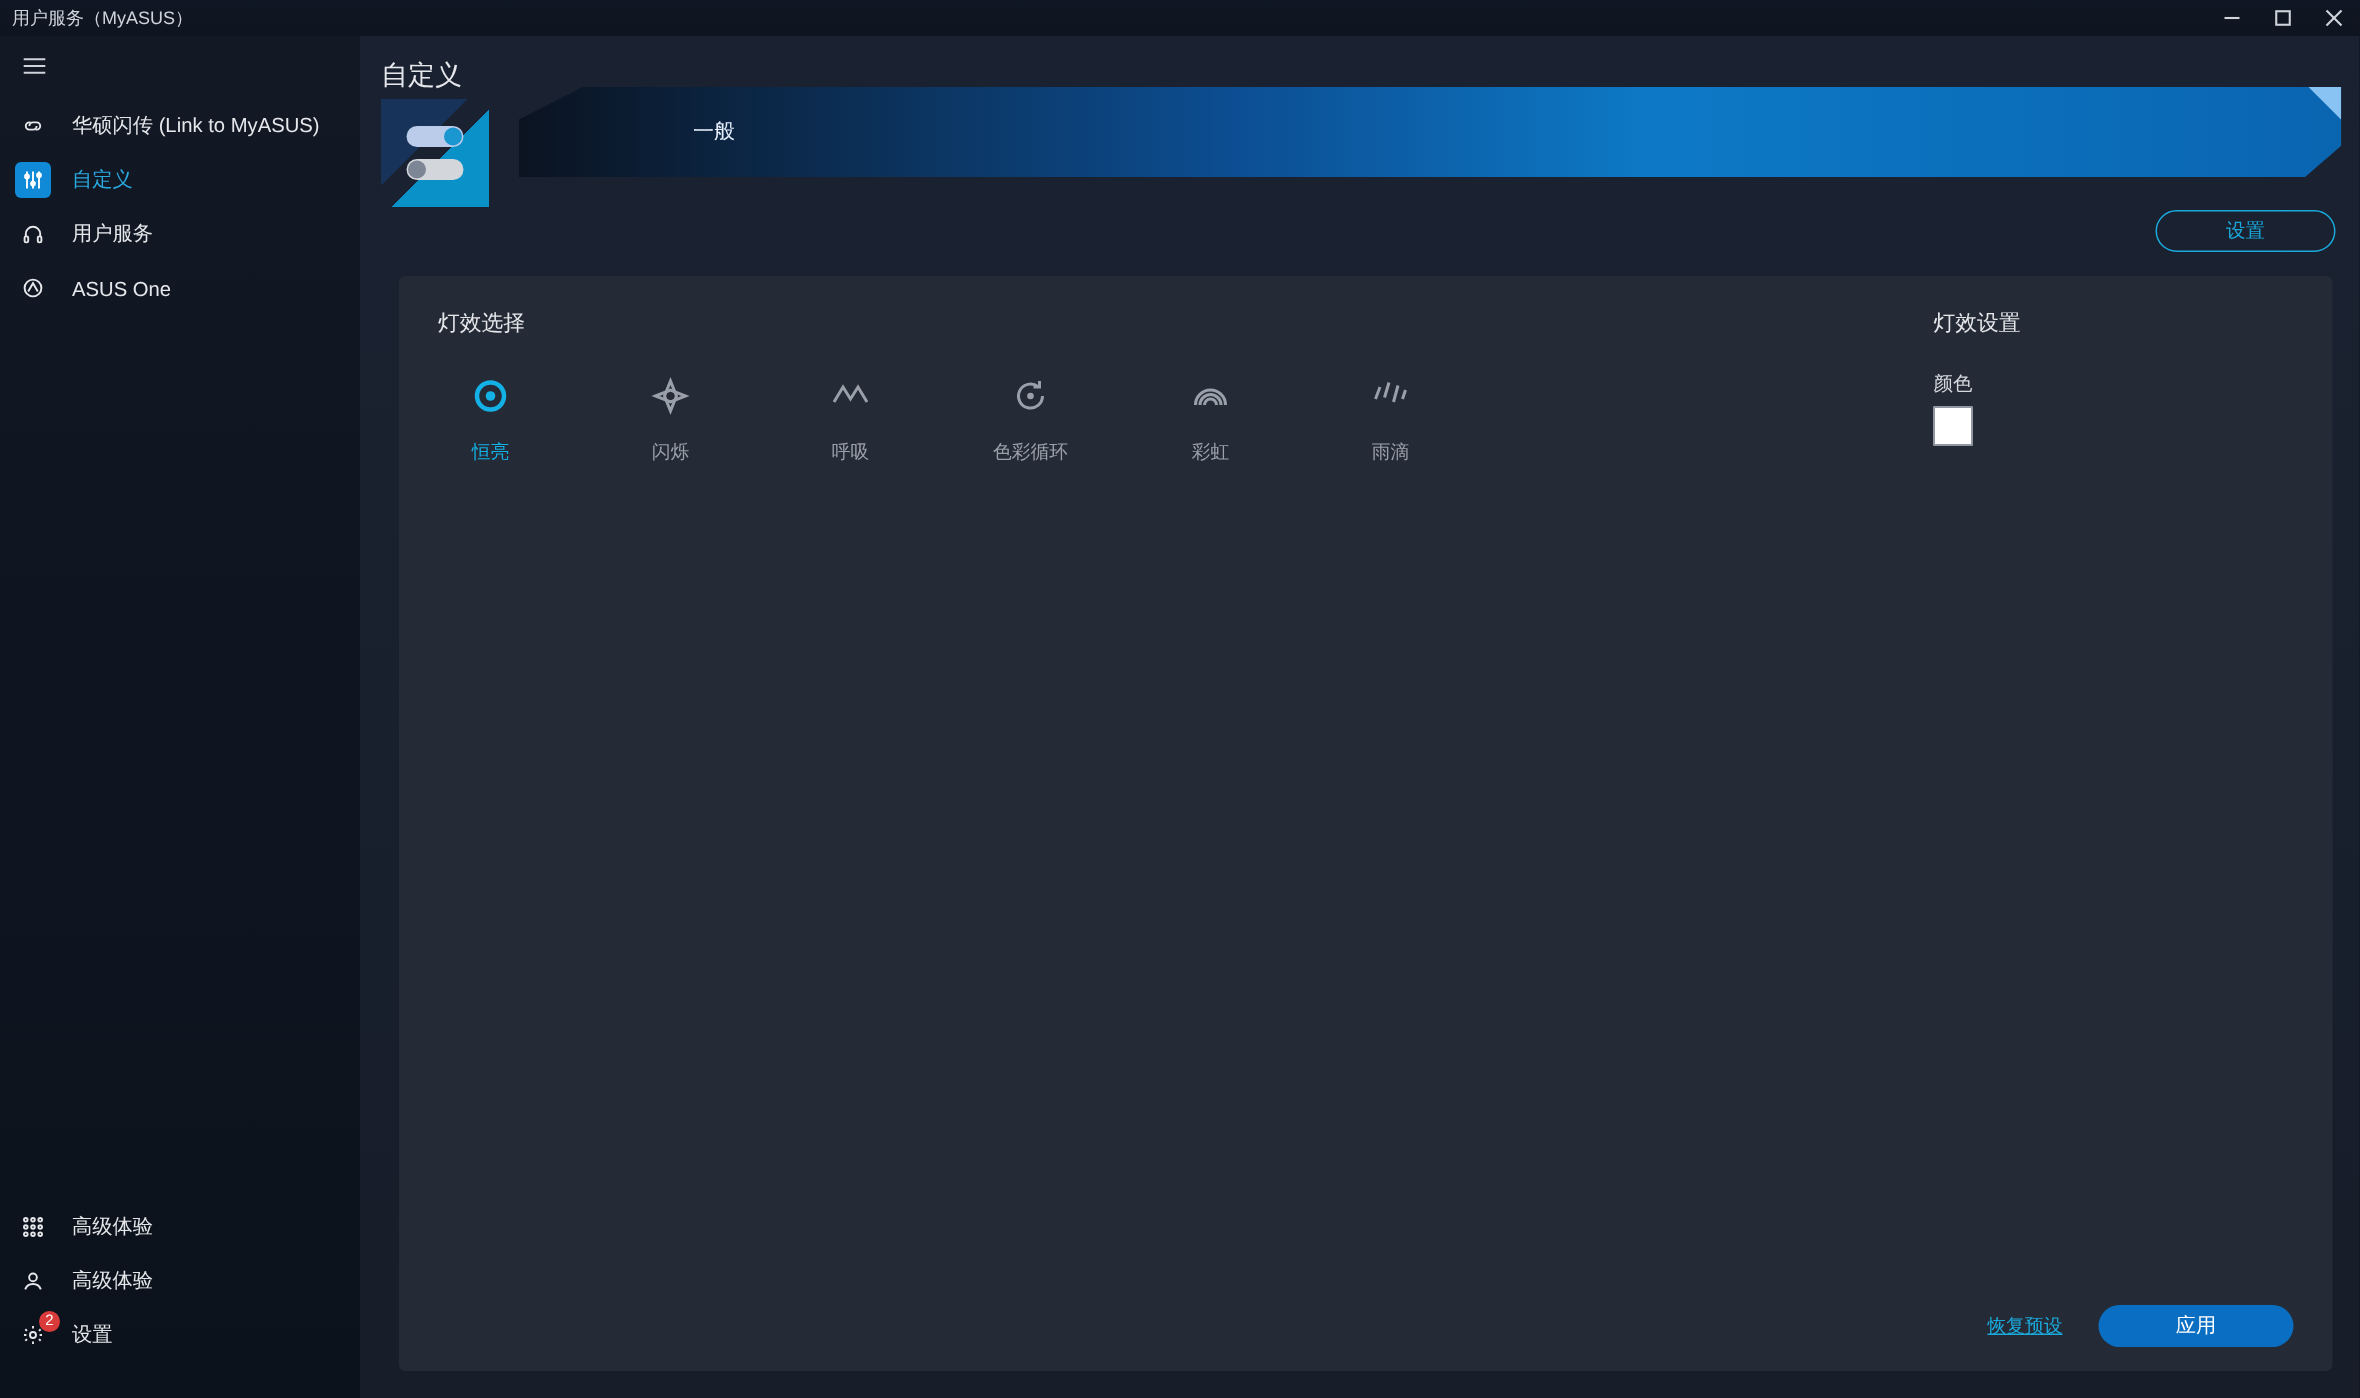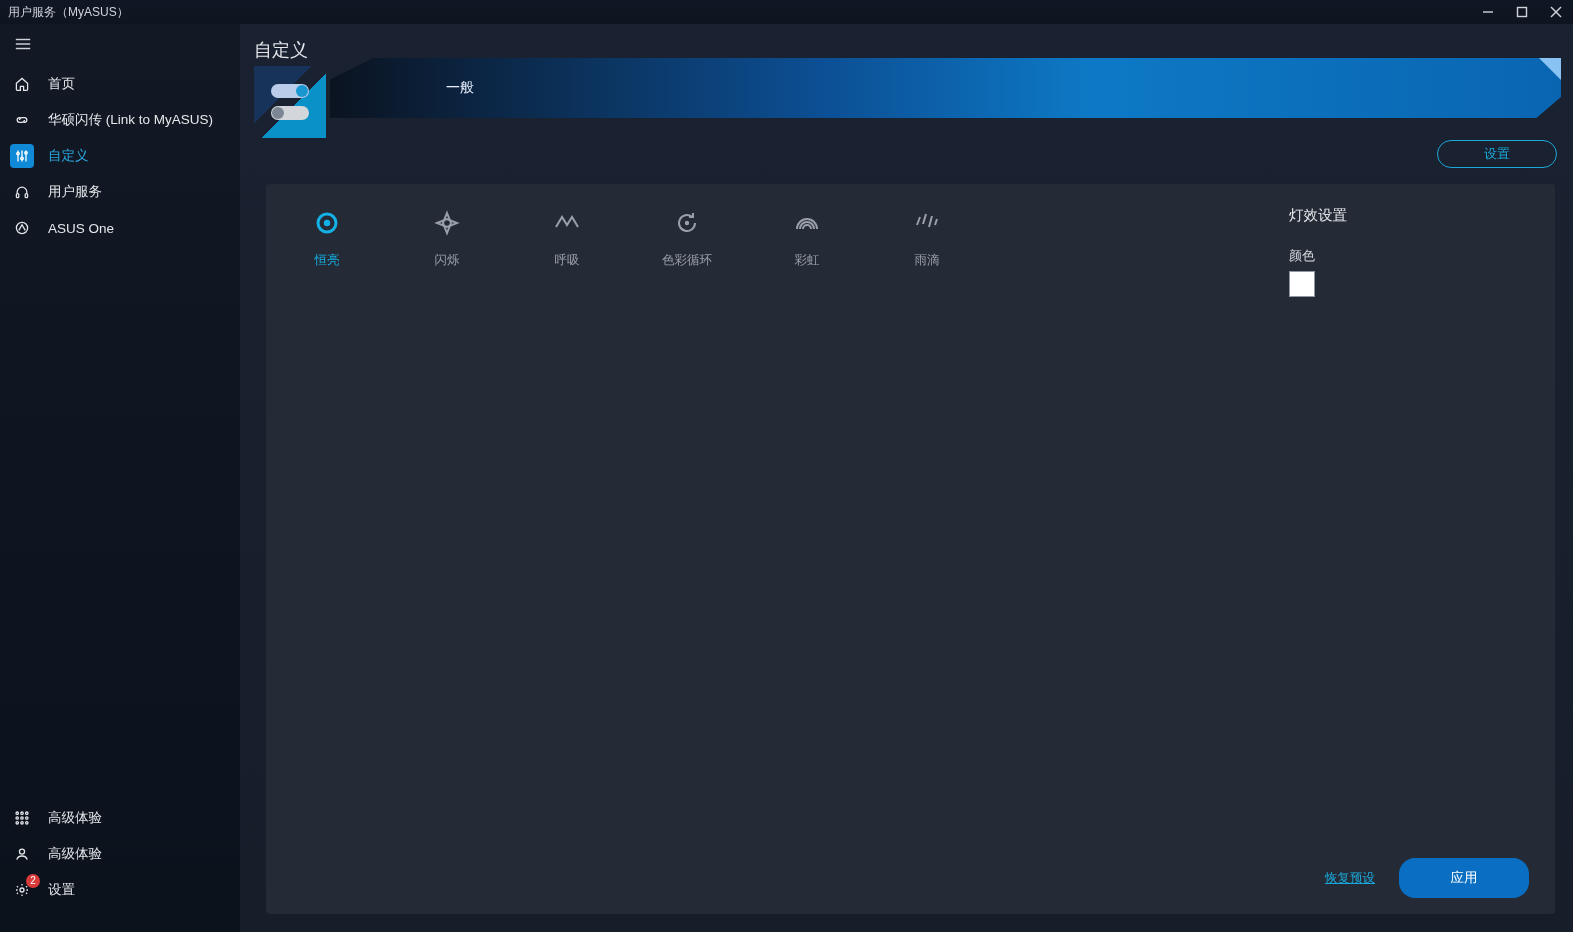--- a/index.html
+++ b/index.html
@@ -34,21 +34,21 @@
 
   
   .page-header { height: 100px; position: relative; }
   .page-title { position: absolute; left: 14px; top: 14px; font-size: 18px; font-weight: 500; color: #e5e7eb; }
   .page-icon { position: absolute; left: 14px; top: 42px; width: 72px; height: 72px; background: linear-gradient(135deg, #18335a 0%, #18335a 40%, transparent 40%), linear-gradient(315deg, #0a91c8 0%, #0a91c8 45%, transparent 45%), #1a2130; display: flex; flex-direction: column; gap: 8px; align-items: center; justify-content: center; }
   .toggle { width: 38px; height: 14px; border-radius: 8px; position: relative; }
   .toggle.on { background: #baccea; }
   .toggle.on::after { content:""; position:absolute; right:1px; top:1px; width:12px; height:12px; border-radius:50%; background:#1a97d0; }
   .toggle.off { background: #d3d7dc; }
   .toggle.off::after { content:""; position:absolute; left:1px; top:1px; width:12px; height:12px; border-radius:50%; background:#7d8695; }
-  .banner { position: absolute; top: 34px; left: 90px; right: 12px; height: 60px; background: linear-gradient(90deg, #0b1320 0%, #0c4f94 40%, #0d79c6 62%, #0a65b1 100%); display: flex; align-items: center; clip-path: polygon(100% 0, 100% 65%, 98% 100%, 0 100%, 0 36%, 3.5% 0); }
+  .banner { position: absolute; top: 34px; left: 106px; right: 12px; height: 60px; background: linear-gradient(90deg, #0b1320 0%, #0c4f94 40%, #0d79c6 62%, #0a65b1 100%); display: flex; align-items: center; clip-path: polygon(100% 0, 100% 65%, 98% 100%, 0 100%, 0 36%, 3.5% 0); }
   .banner .corner { position:absolute; right:0; top:0; width:22px; height:22px; background: #9fd3ff; clip-path: polygon(0 0, 100% 0, 100% 100%); opacity:0.85; }
   .tabs { display: flex; gap: 0; margin-left: 88px; height: 100%; align-items: center; }
   .tab { padding: 0 28px; height: 100%; display: flex; align-items: center; font-size: 14px; color: #e6eefc; cursor: pointer; position: relative; }
   .tab.active { color: #7cd5ff; }
   .tab.active::after { content:""; position:absolute; left:0; right:0; bottom:0; height:3px; background:#16b0e6; }
 
   
   .settings-row { height: 60px; display: flex; align-items: center; justify-content: flex-end; padding-right: 16px; }
   .pill-btn { min-width: 120px; height: 28px; border: 1px solid #1aa9dc; color: #1aa9dc; border-radius: 14px; background: transparent; font-size: 13px; cursor: pointer; display: inline-flex; align-items: center; justify-content: center; padding: 0 20px; }
 
@@ -65,21 +65,21 @@
   .effect.active .elabel { color: #13b1e6; }
   .effect svg { width: 28px; height: 28px; stroke: currentColor; fill: none; stroke-width: 2; }
 
   .settings-col { width: 240px; }
   .sub-label { font-size: 13px; color: #d5d9df; margin: 6px 0 6px 0; }
   .color-swatch { width: 26px; height: 26px; border: 1px solid #9098a6; background: #fff; cursor: pointer; }
 
   
   .panel-footer { margin-top: auto; display: flex; align-items: center; justify-content: flex-end; gap: 24px; padding-top: 10px; }
   .linkbtn { color: #1aa9dc; font-size: 12.5px; text-decoration: underline; cursor: pointer; background: none; border: none; }
-  .apply-btn { min-width: 130px; height: 40px; border: none; border-radius: 16px; background: #0a6fc2; color: #fff; font-size: 13.5px; cursor: pointer; }
+  .apply-btn { min-width: 130px; height: 28px; border: none; border-radius: 16px; background: #0a6fc2; color: #fff; font-size: 13.5px; cursor: pointer; }
 </style>
 </head>
 <body>
 
 <div class="titlebar">
   <span class="title">用户服务（MyASUS）</span>
   <div class="winctrls">
     <div class="winbtn">
         <svg viewBox="0 0 12 12">
           <line x1="1" y1="6" x2="11" y2="6"></line>
@@ -103,28 +103,20 @@
 
   <div class="sidebar">
     <div class="hamburger">
       <svg viewBox="0 0 20 20">
           <line x1="2" y1="5" x2="18" y2="5"></line>
           <line x1="2" y1="10" x2="18" y2="10"></line>
           <line x1="2" y1="15" x2="18" y2="15"></line>
         </svg>
     </div>
     <div class="nav">
-      <div class="nav-item">
-        <span class="iconcell">
-            <svg viewBox="0 0 20 20">
-              <path d="M3 9l7-6 7 6v8a1 1 0 0 1-1 1h-4v-5H8v5H4a1 1 0 0 1-1-1V9z"></path>
-            </svg>
-          </span>
-        <span>首页</span>
-      </div>
       <div class="nav-item">
         <span class="iconcell">
             <svg viewBox="0 0 20 20">
               <path d="M7 10a3 3 0 0 1 3-3h3a3 3 0 1 1 0 6h-1"></path>
               <path d="M13 10a3 3 0 0 1-3 3H7a3 3 0 1 1 0-6h1"></path>
             </svg>
           </span>
         <span>华硕闪传 (Link to MyASUS)</span>
       </div>
       <div class="nav-item active">
@@ -219,20 +211,21 @@
 
     <div class="settings-row">
       <button class="pill-btn">
           <span>设置</span>
         </button>
     </div>
 
     <div class="panel">
       <div class="panel-body">
         <div class="effects-col">
+          <div class="section-title">灯效选择</div>
           <div class="effects-grid">
             <div class="effect active">
               <span class="eicon">
                   <svg viewBox="0 0 28 28">
                     <circle cx="14" cy="14" r="9" stroke-width="3"></circle>
                     <circle cx="14" cy="14" r="3.2" fill="currentColor" stroke="none"></circle>
                   </svg>
                 </span>
               <span class="elabel">恒亮</span>
             </div>

